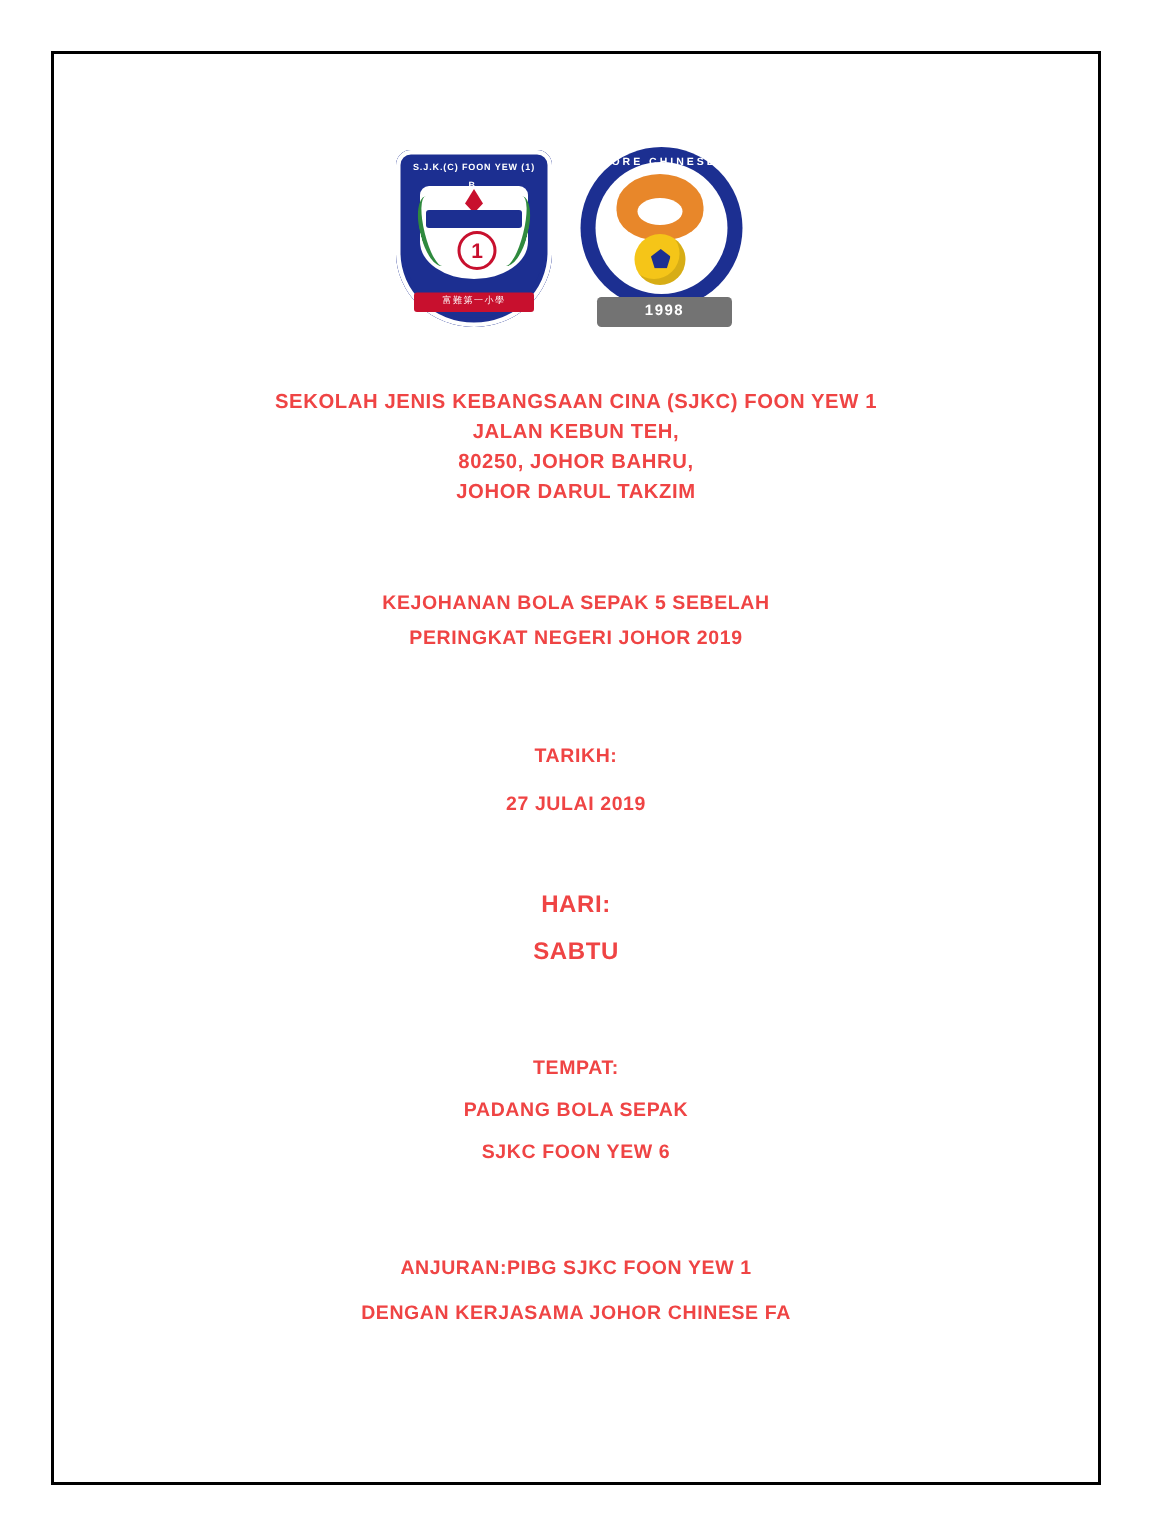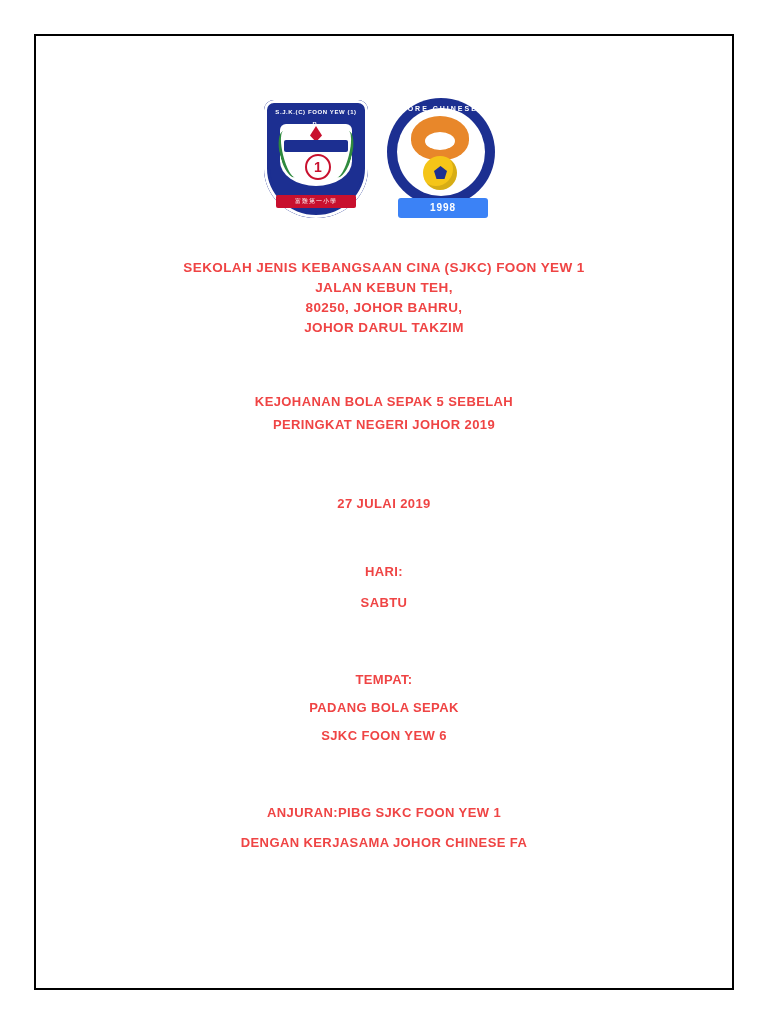--- a/index.html
+++ b/index.html
@@ -202,21 +202,21 @@
     font-weight: bold;
     letter-spacing: 2px;
     line-height: 14px;
   }
   .jcfa-scroll {
     position: absolute;
     left: 16px;
     bottom: 2px;
     width: 90px;
     height: 20px;
-    background: #3b82f6;
+    background: #737373;
     border-radius: 3px;
     color: #ffffff;
     font-size: 10px;
     font-weight: bold;
     line-height: 20px;
     letter-spacing: 1px;
   }
 
   
   .block { margin: 0 auto; }
@@ -229,21 +229,21 @@
   .b-head .line { font-size: 13.5px; line-height: 20px; }
 
   .b-konsep { margin-top: 44px; }
   .b-konsep .line { font-size: 13px; line-height: 23px; }
   .b-konsep .gap { height: 8px; }
 
   .b-tarikh { margin-top: 52px; }
   .b-tarikh .line { font-size: 13px; line-height: 32px; }
 
   .b-hari { margin-top: 36px; }
-  .b-hari .line { font-size: 13px; line-height: 31px; }
+  .b-hari .line { font-size: 16px; line-height: 31px; }
 
   .b-tempat { margin-top: 48px; }
   .b-tempat .line { font-size: 13px; line-height: 28px; text-align: center; }
 
   .b-anjuran { margin-top: 48px; }
   .b-anjuran .line { font-size: 13px; line-height: 30px; }
 </style>
 </head>
 <body>
 
@@ -283,20 +283,21 @@
       <div class="line">JOHOR DARUL TAKZIM</div>
     </div>
 
     <div class="block b-konsep">
       <div class="gap"></div>
       <div class="line">KEJOHANAN BOLA SEPAK 5 SEBELAH</div>
       <div class="line">PERINGKAT NEGERI JOHOR 2019</div>
     </div>
 
     <div class="block b-tarikh">
+      <div class="line">TARIKH:</div>
       <div class="line">27 JULAI 2019</div>
     </div>
 
     <div class="block b-hari">
       <div class="line">HARI:</div>
       <div class="line">SABTU</div>
     </div>
 
     <div class="block b-tempat">
       <div class="line">TEMPAT:</div>

